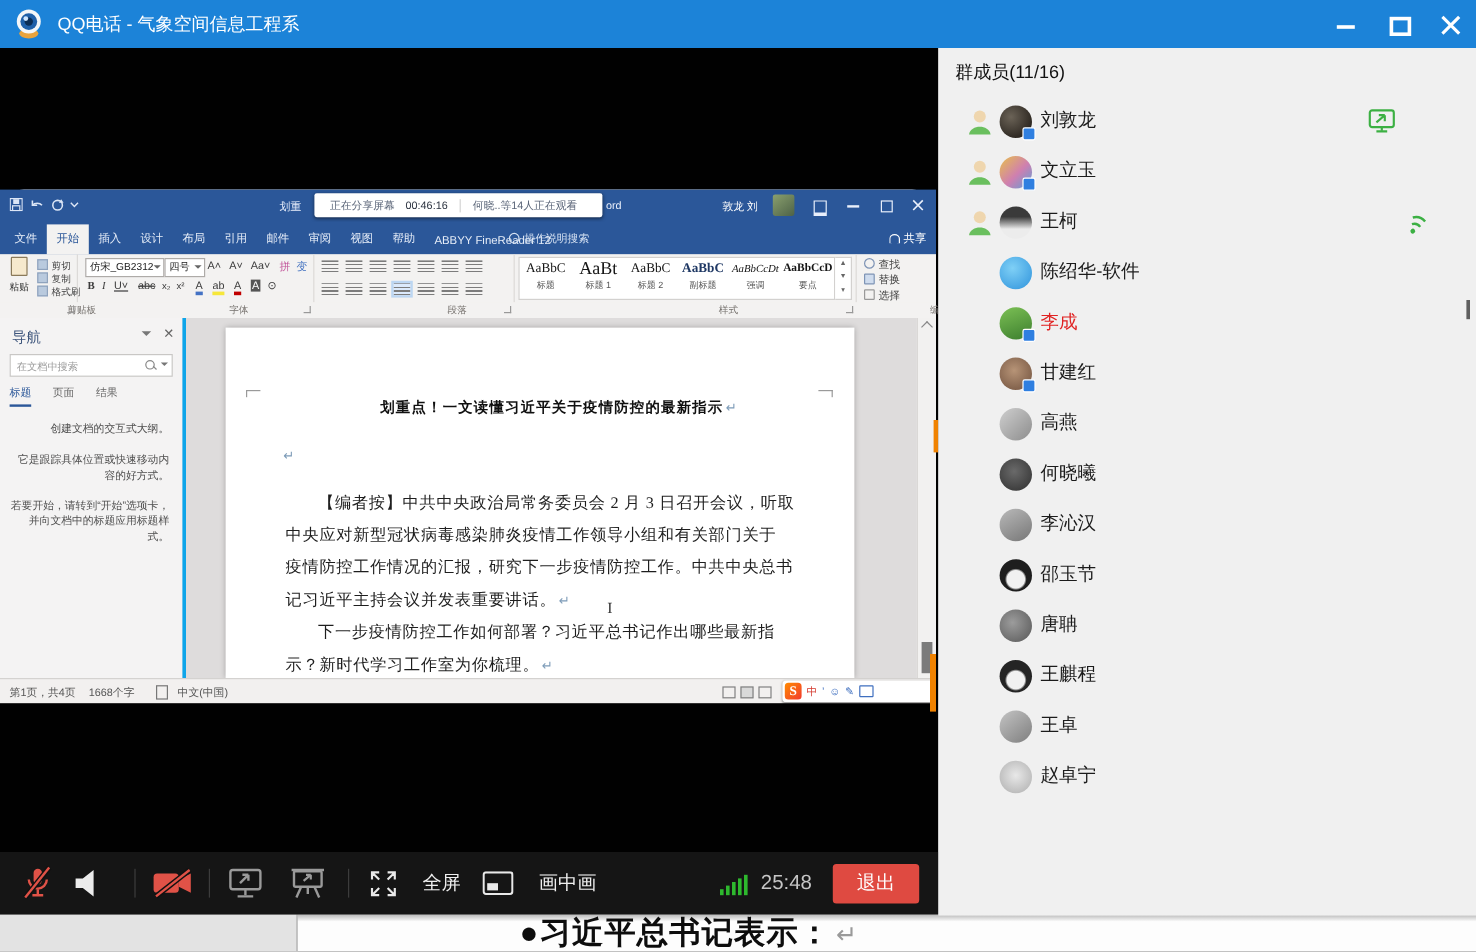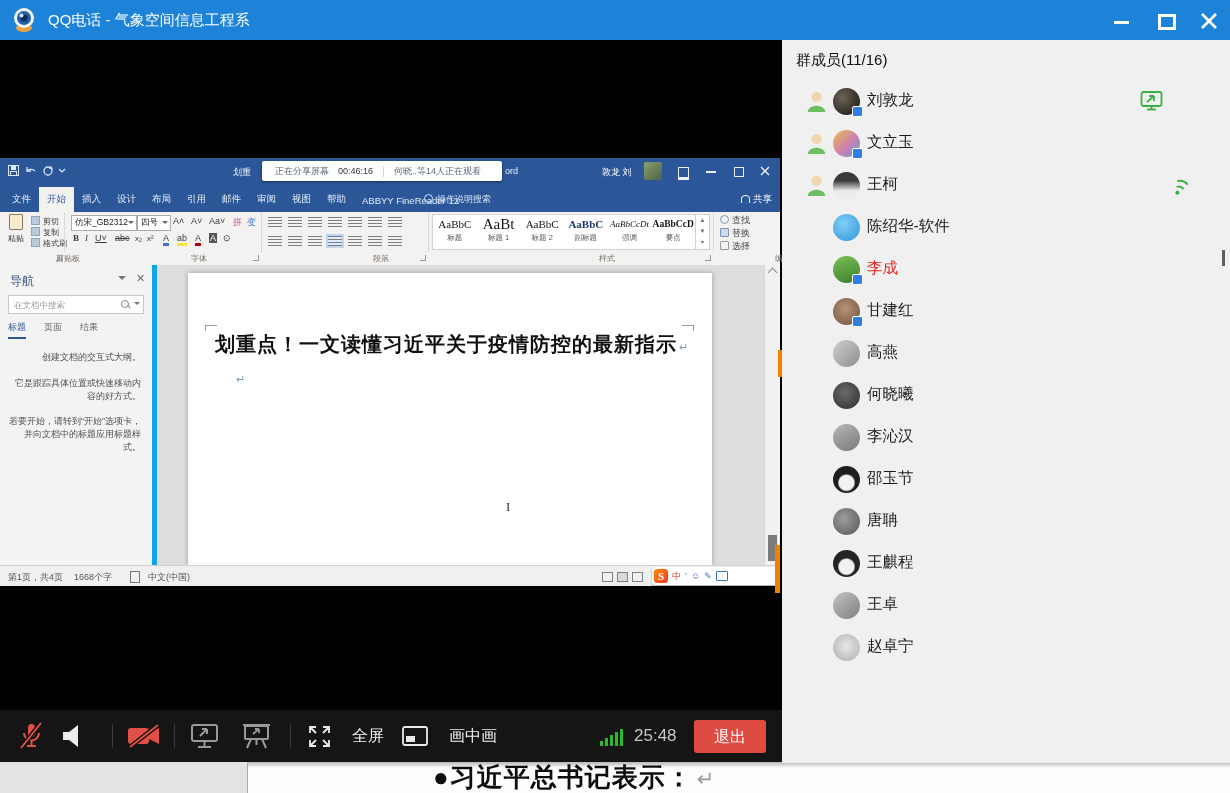--- a/index.html
+++ b/index.html
@@ -92,42 +92,42 @@
   .edit-item.i-1::before{border-radius:1px;background:#cfdcee;}
   .edit-item.i-2::before{border-radius:1px;border-color:#999;}
 
   .w-grouplabels{position:absolute;left:0;top:94px;width:780px;height:13px;background:#f3f2f1;border-bottom:1px solid #d5d3d1;}
   .glabel{position:absolute;top:1px;font-size:8px;color:#76726e;text-align:center;margin-left:36px;}
   .glabel.i-0{left:0;width:64px;} .glabel.i-1{left:65px;width:196px;} .glabel.i-2{left:262px;width:166px;}
   .glabel.i-3{left:429px;width:284px;} .glabel.i-4{left:714px;width:66px;}
   .launch{position:absolute;top:3px;width:5px;height:5px;border-right:1px solid #999;border-bottom:1px solid #999;}
 
   .w-body{position:absolute;left:0;top:107px;width:780px;height:300px;background:#dedcdc;overflow:hidden;}
-  .nav-pane{position:absolute;left:0;top:0;width:152px;height:300px;background:#f4f3f3;border-right:5px solid #0ea5e9;}
+  .nav-pane{position:absolute;left:0;top:0;width:152px;height:300px;background:#f4f3f3;border-right:3px solid #0ea5e9;}
   .nav-title{position:absolute;left:10px;top:8px;font-size:12px;color:#3d557c;}
   .nav-caret{position:absolute;left:118px;top:11px;border:4px solid transparent;border-top-color:#777;}
   .nav-close{position:absolute;left:136px;top:7px;font-size:11px;color:#666;}
   .nav-search{position:absolute;left:8px;top:30px;width:134px;height:17px;background:#fff;border:1px solid #c9c7c5;}
   .nav-search input{position:absolute;left:3px;top:1px;width:98px;height:13px;border:none;outline:none;font-size:8.5px;color:#444;background:transparent;font-family:"Liberation Sans",sans-serif;}
   .nav-search input::placeholder{color:#9b9b9b;}
   .mag{position:absolute;right:14px;top:4px;width:6px;height:6px;border:1px solid #888;border-radius:50%;}
   .mag::after{content:"";position:absolute;left:5px;top:5px;width:4px;height:1px;background:#888;transform:rotate(45deg);}
   .nav-search .sc{position:absolute;right:3px;top:6px;border:3px solid transparent;border-top-color:#777;}
   .nav-tabs{position:absolute;left:8px;top:56px;display:flex;gap:18px;font-size:9px;color:#666;}
   .nav-tab{padding-bottom:3px;}
   .nav-tab.selected{color:#2b5799;border-bottom:2px solid #2b5799;}
   .nav-hint{position:absolute;left:9px;width:132px;font-size:9px;color:#4f4f4f;line-height:13px;text-align:right;}
   .nav-hint.i-0{top:86px;} .nav-hint.i-1{top:112px;} .nav-hint.i-2{top:150px;}
 
   .canvas{position:absolute;left:152px;top:0;width:613px;height:300px;}
   .page{position:absolute;left:36px;top:8px;width:524px;height:292px;background:#fff;box-shadow:0 0 5px rgba(0,0,0,.3);overflow:hidden;}
   .cropmark{position:absolute;width:11px;height:5px;border-top:1px solid #9a9a9a;}
   .cm-tl{left:17px;top:52px;border-left:1px solid #9a9a9a;}
   .cm-tr{left:494px;top:52px;border-right:1px solid #9a9a9a;}
-  .doc-title{position:absolute;left:2px;top:58px;width:100%;text-align:center;font-family:"Liberation Serif",serif;font-weight:bold;font-size:20px;color:#101010;letter-spacing:1px;white-space:nowrap;}
+  .doc-title{position:absolute;left:16px;top:58px;width:100%;text-align:center;font-family:"Liberation Serif",serif;font-weight:bold;font-size:12px;color:#101010;letter-spacing:1px;white-space:nowrap;}
   .ret::after{content:"\21B5";color:#7f9db9;font-weight:normal;font-size:11px;margin-left:2px;}
   .lone-mark{position:absolute;left:48px;top:100px;color:#7f9db9;font-size:11px;}
   .doc-lines{position:absolute;left:50px;top:132px;width:440px;}
   .dline{height:27px;line-height:27px;font-family:"Liberation Serif",serif;font-size:13.5px;color:#1e1e1e;letter-spacing:.6px;white-space:nowrap;}
   .dline.indent{padding-left:27px;}
   .dline.mark::after{content:"\21B5";color:#7f9db9;font-size:11px;letter-spacing:0;margin-left:2px;}
   .cursor-i{position:absolute;left:318px;top:226px;font-family:"Liberation Serif",serif;font-size:13px;color:#333;}
   .v-scroll{position:absolute;right:0;top:0;width:15px;height:300px;background:#f2f1f0;border-left:1px solid #dad8d6;}
   .sc-up{position:absolute;left:4px;top:4px;width:6px;height:6px;border-left:1px solid #888;border-top:1px solid #888;transform:rotate(45deg);}
   .sc-thumb{position:absolute;left:3px;top:270px;width:9px;height:26px;background:#7b7b7b;}
@@ -416,20 +416,28 @@
             <div class="nav-hint i-1">它是跟踪具体位置或快速移动内容的好方式。</div>
             <div class="nav-hint i-2">若要开始，请转到“开始”选项卡，并向文档中的标题应用标题样式。</div>
         </div>
 
         <div class="canvas">
           <div class="page">
             <span class="cropmark cm-tl"></span>
             <span class="cropmark cm-tr"></span>
             <div class="doc-title ret">划重点！一文读懂习近平关于疫情防控的最新指示</div>
             <div class="lone-mark">↵</div>
+            <div class="doc-lines">
+              <div class="dline i-0 indent">【编者按】中共中央政治局常务委员会 2 月 3 日召开会议，听取</div>
+                <div class="dline i-1">中央应对新型冠状病毒感染肺炎疫情工作领导小组和有关部门关于</div>
+                <div class="dline i-2">疫情防控工作情况的汇报，研究下一步疫情防控工作。中共中央总书</div>
+                <div class="dline i-3 mark">记习近平主持会议并发表重要讲话。</div>
+                <div class="dline i-4 indent">下一步疫情防控工作如何部署？习近平总书记作出哪些最新指</div>
+                <div class="dline i-5 mark">示？新时代学习工作室为你梳理。</div>
+            </div>
             <span class="cursor-i">I</span>
           </div>
         </div>
 
         <div class="v-scroll">
           <span class="sc-up"></span>
           <span class="sc-thumb"></span>
         </div>
       </div>
 

